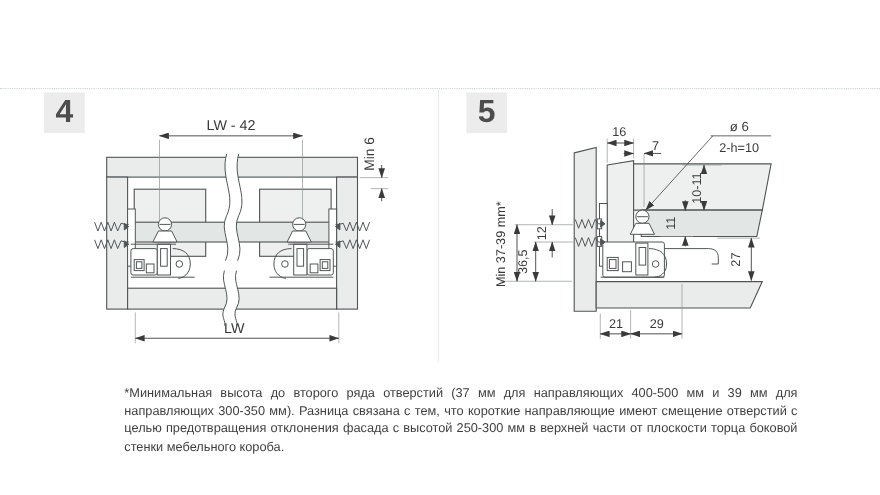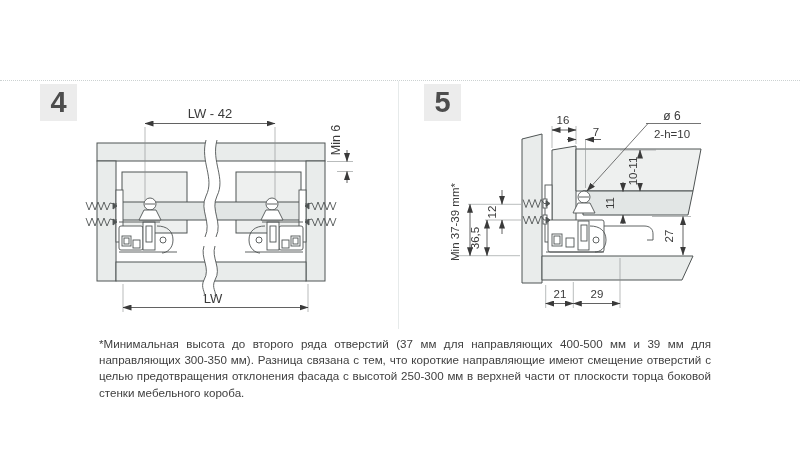--- a/index.html
+++ b/index.html
@@ -6,21 +6,21 @@
     font-family:"Liberation Sans",sans-serif;}
   .page{position:relative;width:800px;height:450px;background:#fff;}
   .hrule{position:absolute;left:0;top:80px;width:800px;height:0;border-top:1px dotted #ccd2d2;}
   .vrule{position:absolute;left:398px;top:81px;width:1px;height:248px;background:#e6eaea;}
   .badge{position:absolute;width:37px;height:37px;background:#ececec;color:#4d4d4d;
     font-size:29px;font-weight:bold;display:flex;align-items:center;justify-content:center;}
   #badge4{left:40px;top:84px;}
   #badge5{left:424px;top:84px;}
   .drawing{position:absolute;left:0;top:0;width:800px;height:450px;}
   .footnote{position:absolute;left:96px;top:333px;width:612px;font-size:11.6px;
-    line-height:16.2px;color:#3f3f3f;text-align:justify;text-align-last:left;margin:3px;}
+    line-height:16.2px;color:#3f3f3f;text-align:justify;text-align-last:left;margin:17px;}
   svg text{font-family:"Liberation Sans",sans-serif;fill:#3a3a3a;}
 </style>
 </head>
 <body>
 
 <div class="page">
 
   <div class="hrule"></div>
   <div class="vrule"></div>
 

